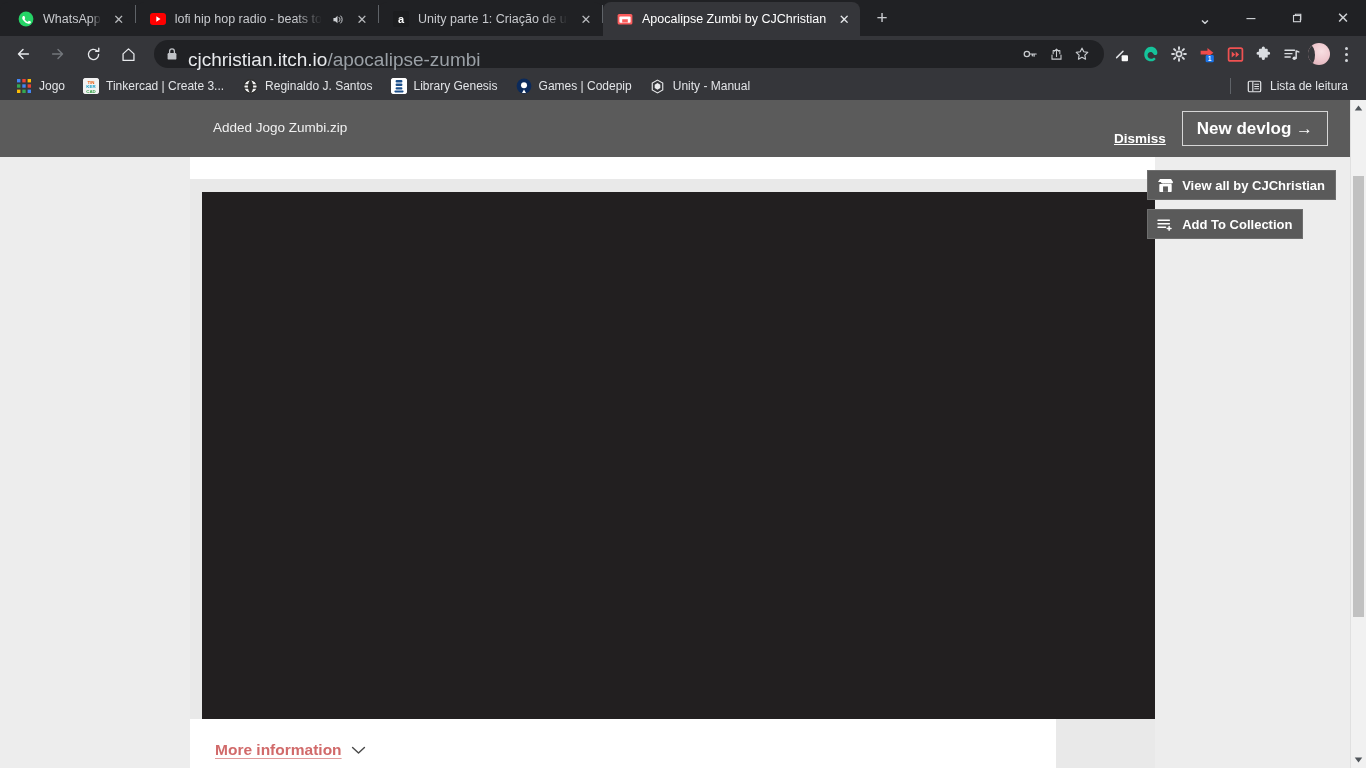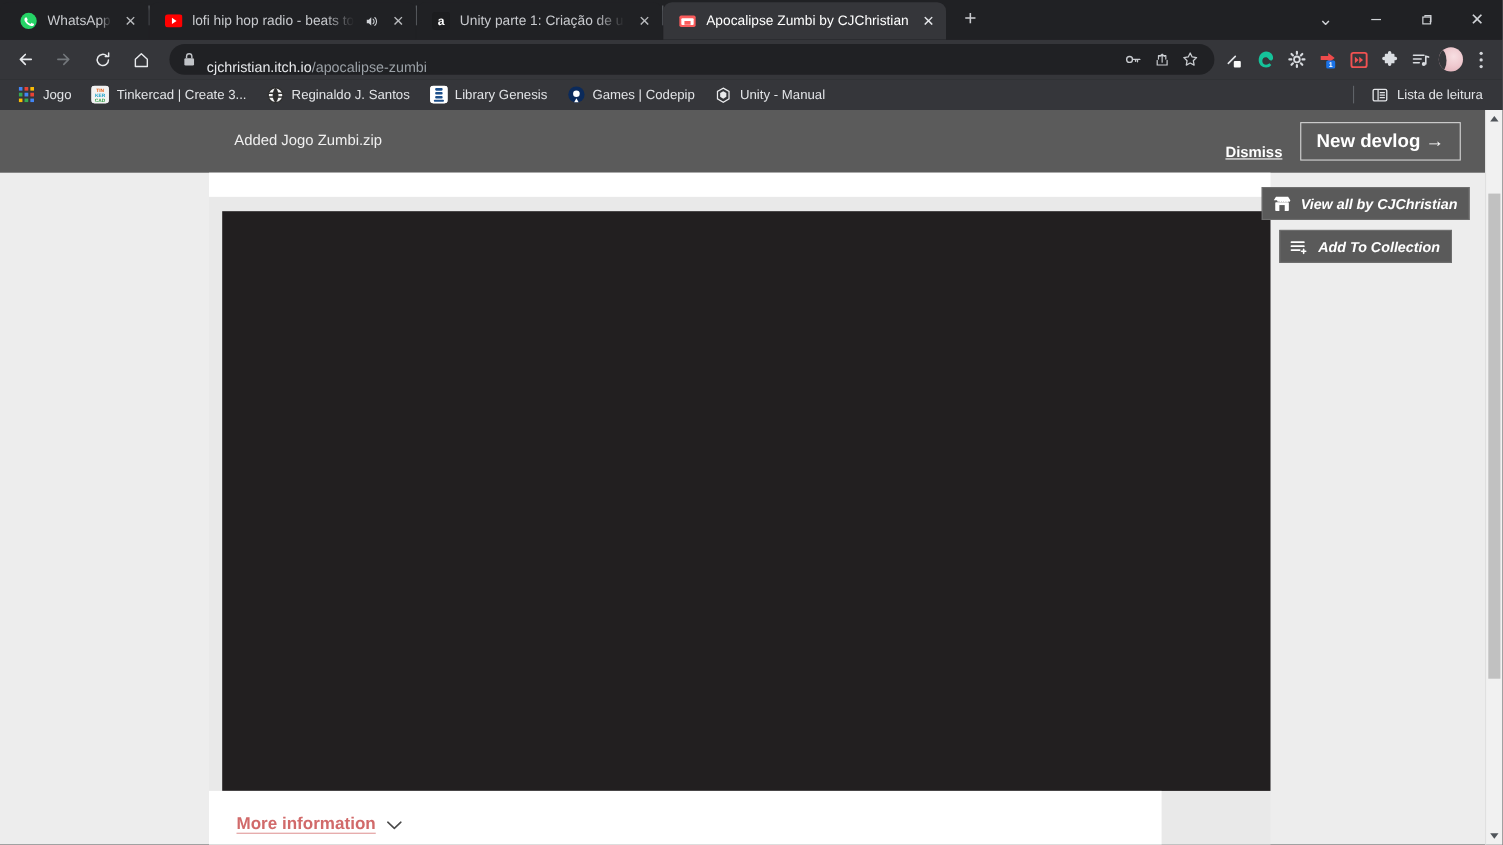--- a/index.html
+++ b/index.html
@@ -61,21 +61,21 @@
     display:flex; align-items:center; padding: 0 8px;
   }
   .navbtn { width: 30px; height: 30px; margin-right: 5px; display:flex; align-items:center; justify-content:center; color:#e8eaed; border-radius:50%; }
   .navbtn.disabled { color: #6e7175; }
   .omnibox {
     flex: 1; height: 28px; background: #202124; border-radius: 14px;
     display: flex; align-items: center; padding: 0 10px 0 12px;
     margin-left: 6px; margin-right: 6px;
   }
   .omnibox .lock { margin-right: 10px; display:flex; align-items:center; color:#c0c3c7; }
-  .url { font-size: 13px; color:#9aa0a6; white-space:nowrap;margin-top:12px; }
+  .url { font-size: 19px; color:#9aa0a6; white-space:nowrap;margin-top:12px; }
   .url b { color:#e8eaed; font-weight:400; }
   .omni-right { display:flex; align-items:center; gap: 2px; margin-left:auto; }
   .oi { width:24px; height:24px; display:flex; align-items:center; justify-content:center; color:#c9ccd0; }
   .exts { display:flex; align-items:center; gap:2px; }
   .ext { width: 26px; height: 28px; display:flex; align-items:center; justify-content:center; position:relative; }
   .avatar {
     width: 22px; height: 22px; border-radius: 50%;
     background: radial-gradient(circle at 62% 38%, #f7dfe2 0%, #efc9cf 45%, #d9a7b0 100%);
     margin: 0 4px; position:relative; overflow:hidden;
   }
@@ -130,21 +130,21 @@
     position:absolute; left: 25px; top: 22px;
     display:flex; align-items:center; gap:9px;
   }
   .more-info .txt {
     color:#d16a6a; font-size:15.5px; font-weight:700; text-decoration: underline;
     text-decoration-color:#e09a9a; text-underline-offset: 3px;
   }
   .more-info .chev { color:#4a4a4a; display:flex; align-items:center; }
 
   
-  .side-btns { position:absolute; right: 14px; top: 70px; display:flex; flex-direction:column; align-items:center; gap: 9px; font-style: italic; }
+  .side-btns { position:absolute; right: 14px; top: 70px; display:flex; flex-direction:column; align-items:flex-start; gap: 9px; }
   .side-btn {
     background:#5a5a5a; color:#ffffff; font-size:13px; font-weight:700;
     padding: 6px 10px 6px 8px; display:flex; align-items:center; gap:8px;
     border: 1px solid #6e6e6e; white-space:nowrap;
   }
   .side-btn .sico { width:18px; height:16px; display:flex; align-items:center; justify-content:center; }
 
   
   .scrollbar {
     width: 16px; background:#f1f1f1; position:relative; flex:0 0 16px;

